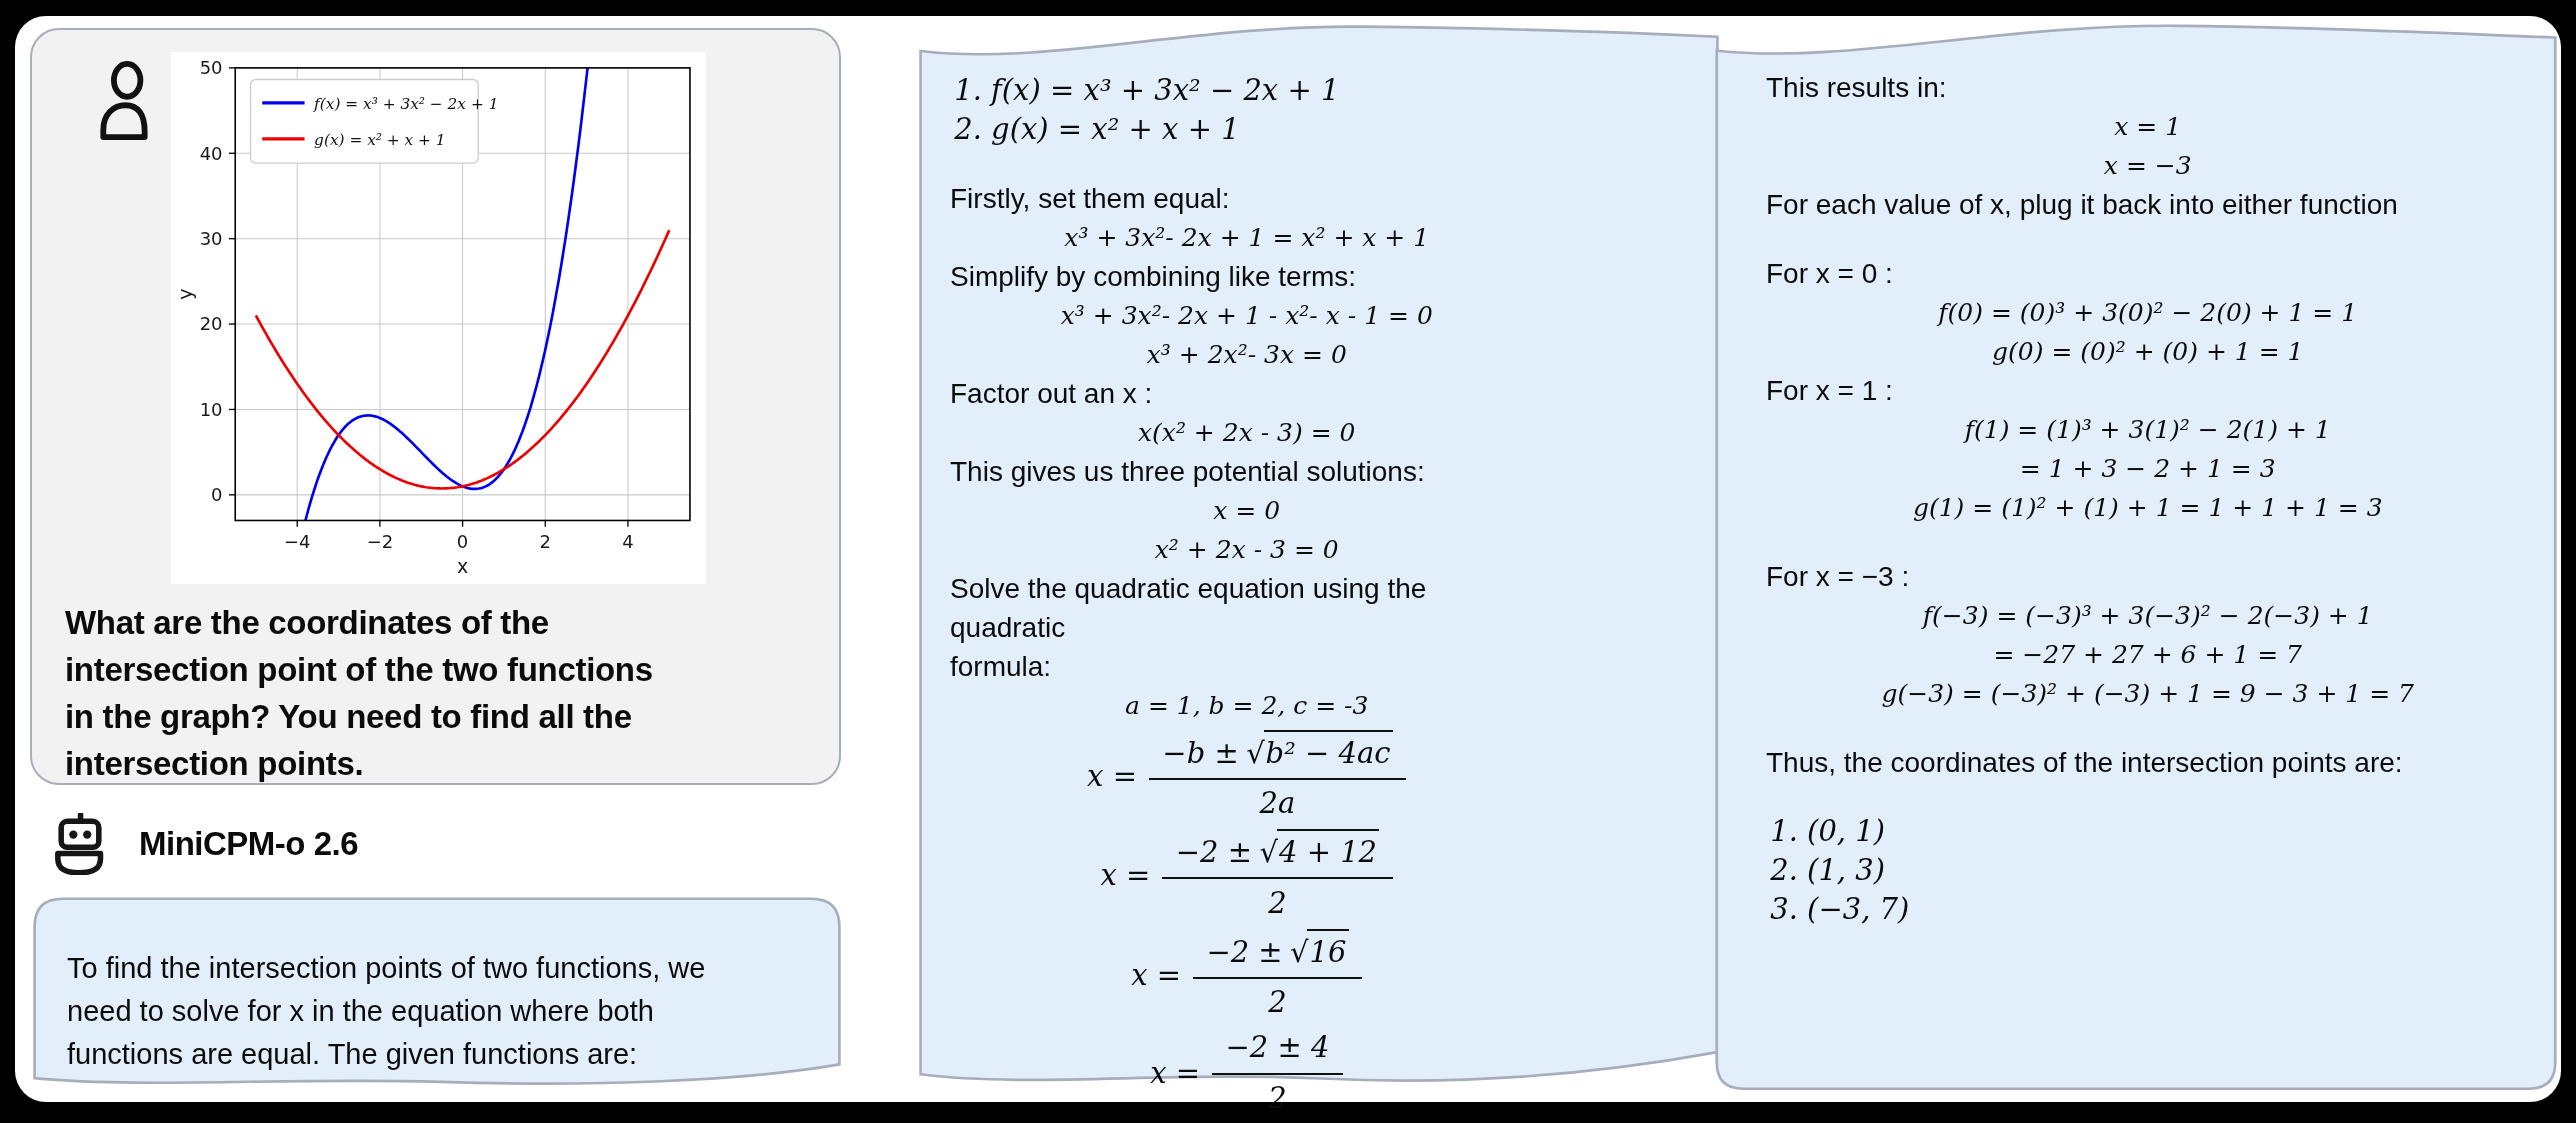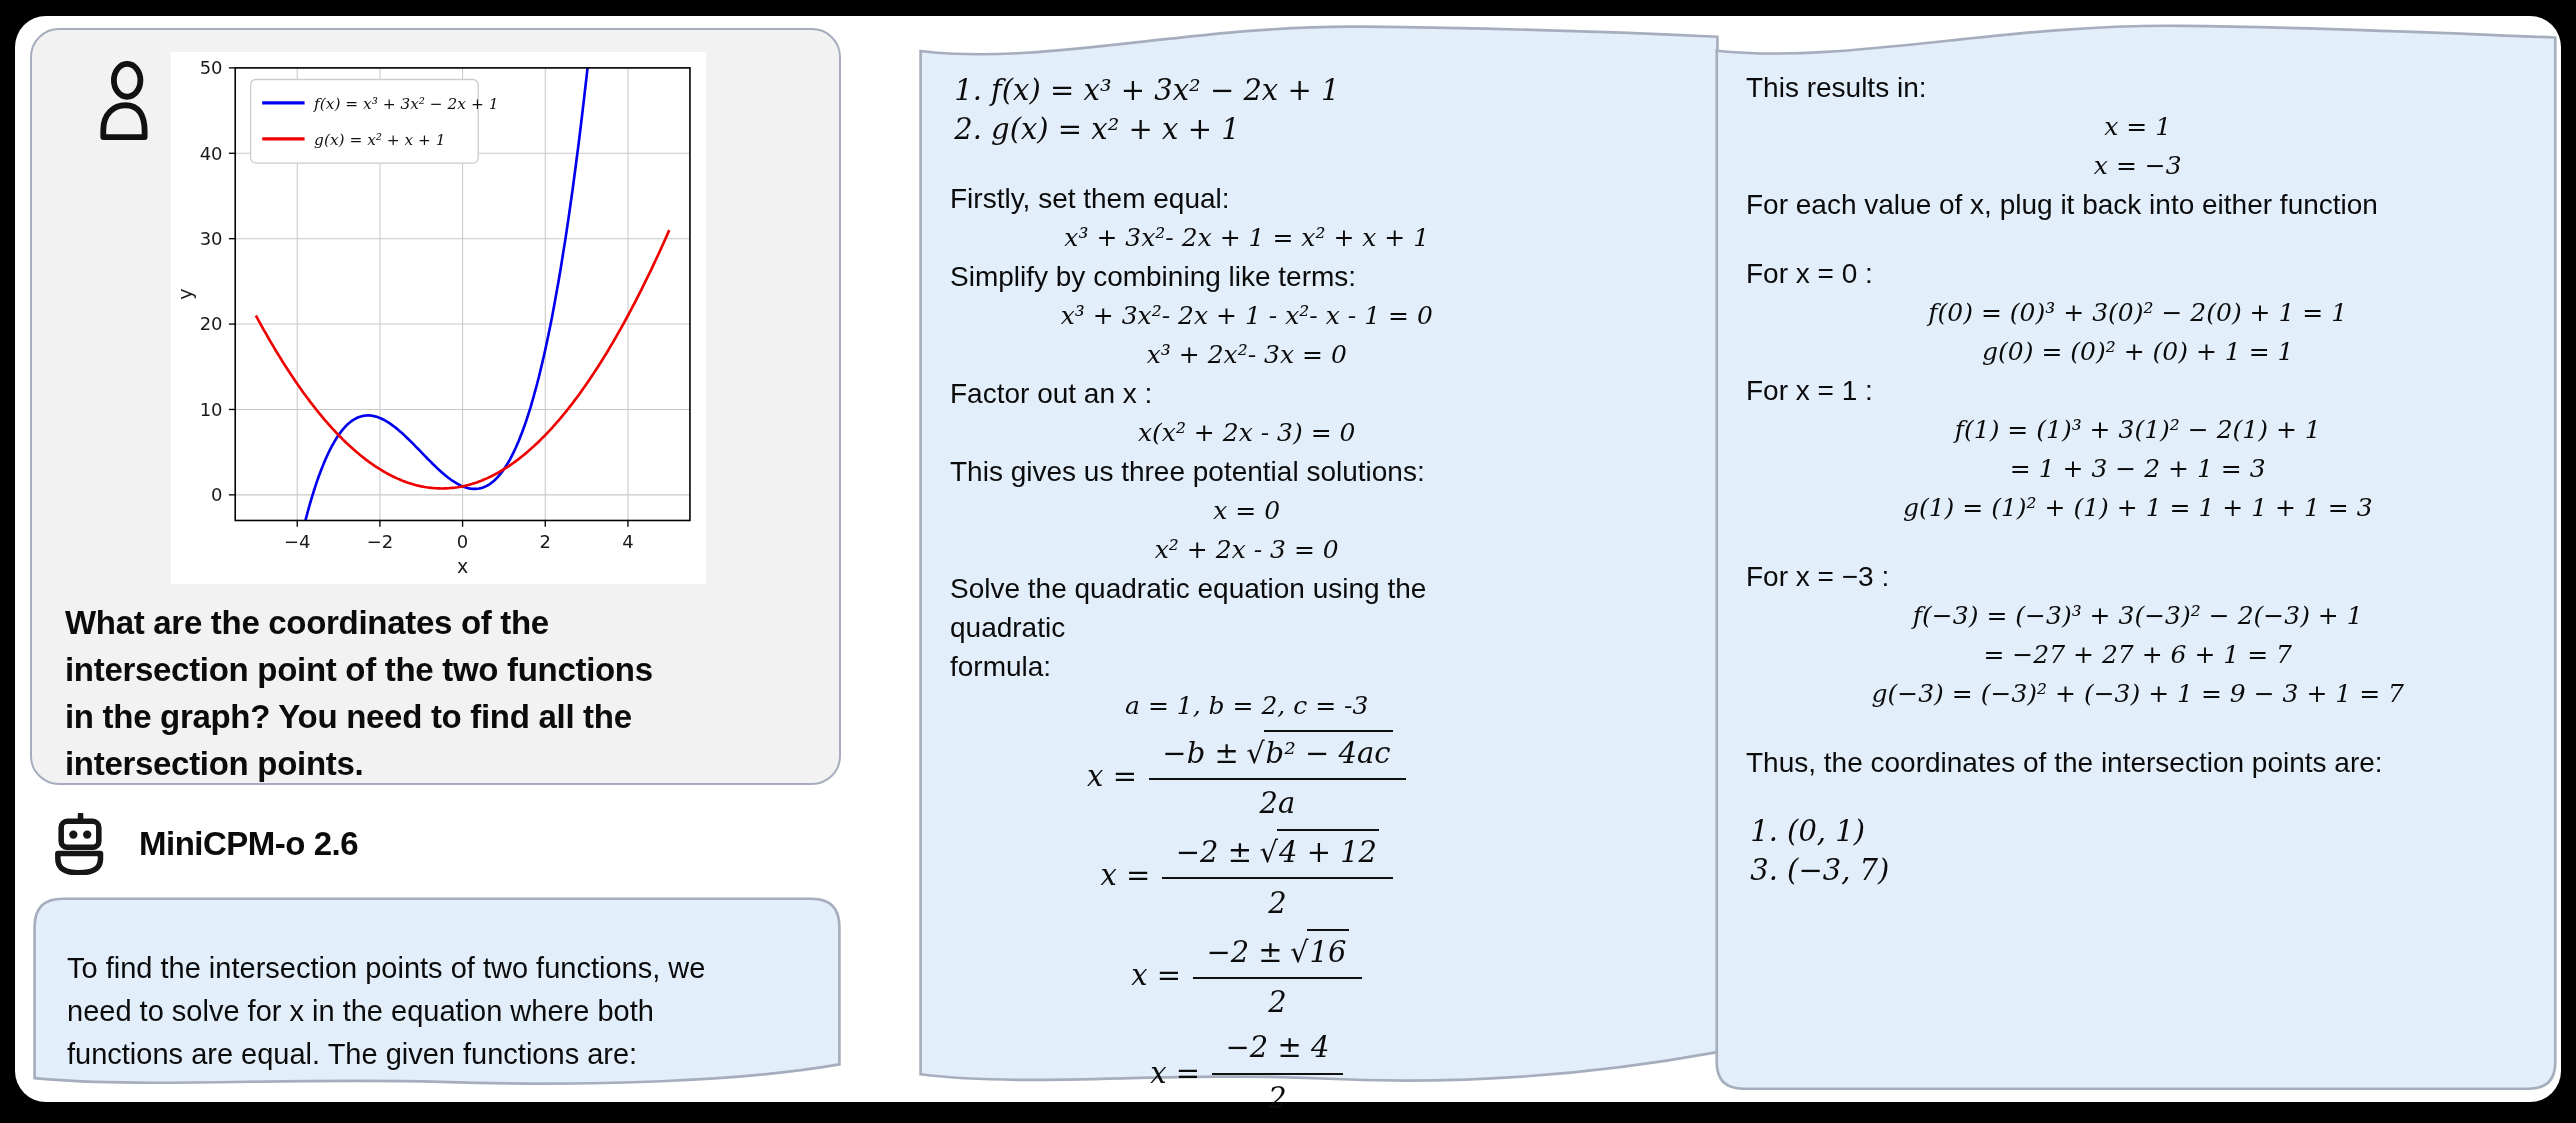--- a/index.html
+++ b/index.html
@@ -23,21 +23,21 @@
   .wavy > svg.shape{position:absolute;left:0;top:0;}
   .wavy > .content{position:absolute;left:0;top:0;right:0;bottom:0;box-sizing:border-box;}
 
   #intro-bubble{left:18px;top:880px;width:808px;height:195px;}
   #intro-bubble .content{padding:51px 32px 0 34px;}
   #intro-bubble .line{font-size:29px;line-height:43px;white-space:nowrap;}
 
   #middle-panel{left:904px;top:3.7px;width:652px;height:1070px;}
   #middle-panel .content{padding:51px 27.5px 0 31px;}
   #right-panel{left:1700px;top:3.7px;width:842px;height:1073px;}
-  #right-panel .content{padding:48px 27.5px 0 31px;}
+  #right-panel .content{padding:48px 27.5px 0 31px;margin-left:20px;}
 
   
   .sol .line{font-size:28px;line-height:39px;}
   .sol .p{text-align:left;}
   .sol .m{text-align:center;font-family:"DejaVu Serif",serif;font-style:italic;font-size:25px;}
   .sol .ml{text-align:left;font-family:"DejaVu Serif",serif;font-style:italic;font-size:29px;padding-left:4.2px;}
   .sol .gap{height:30px;}
   .sol .fr{display:flex;justify-content:center;align-items:center;gap:11.6px;margin:5.3px 0 6.4px 0;font-family:"DejaVu Serif",serif;font-style:italic;font-size:29px;}
   .fr .stack{display:inline-flex;flex-direction:column;align-items:center;}
   .fr .num{display:inline-flex;align-items:baseline;border-bottom:2.6px solid #111;padding:0 13.8px 5.3px 13.8px;}
@@ -233,18 +233,19 @@
         <div class="line m">g(1) = (1)² + (1) + 1 = 1 + 1 + 1 = 3</div>
         <div class="gap"></div>
         <div class="line p">For x = −3 :</div>
         <div class="line m">f(−3) = (−3)³ + 3(−3)² − 2(−3) + 1</div>
         <div class="line m">= −27 + 27 + 6 + 1 = 7</div>
         <div class="line m">g(−3) = (−3)² + (−3) + 1 = 9 − 3 + 1 = 7</div>
         <div class="gap"></div>
         <div class="line p">Thus, the coordinates of the intersection points are:</div>
         <div class="gap"></div>
         <div class="line ml">1. (0, 1)</div>
+        <div class="line ml">2. (1, 3)</div>
         <div class="line ml">3. (−3, 7)</div>
       </div>
   </div>
 
 </div>
 
 
 </body></html>

